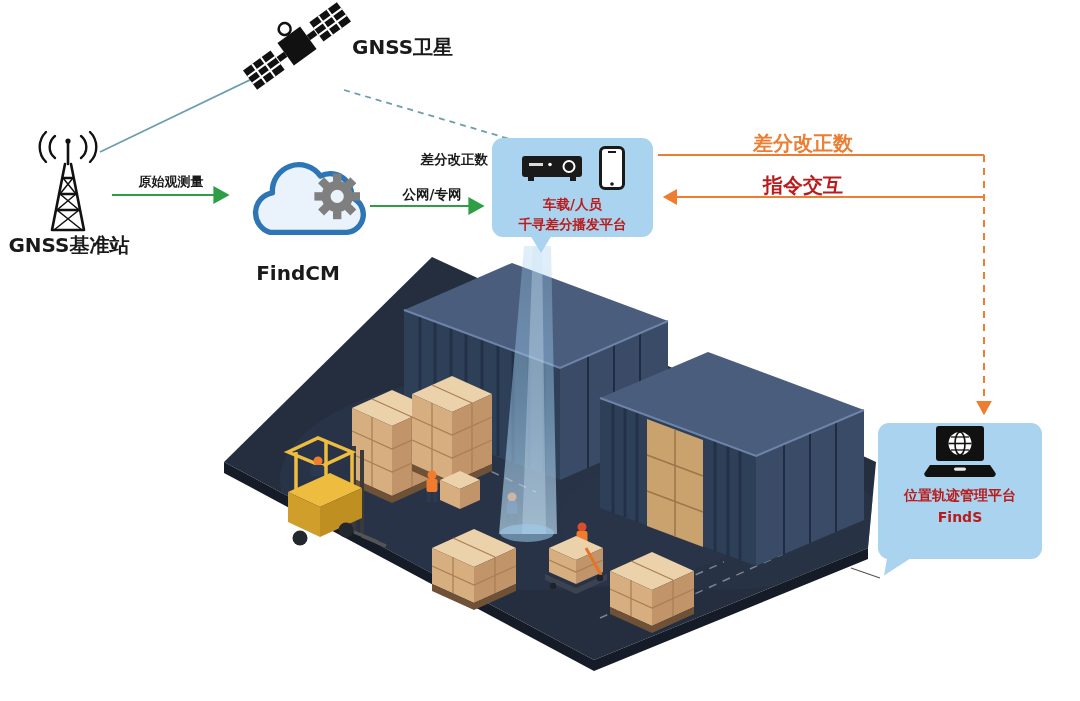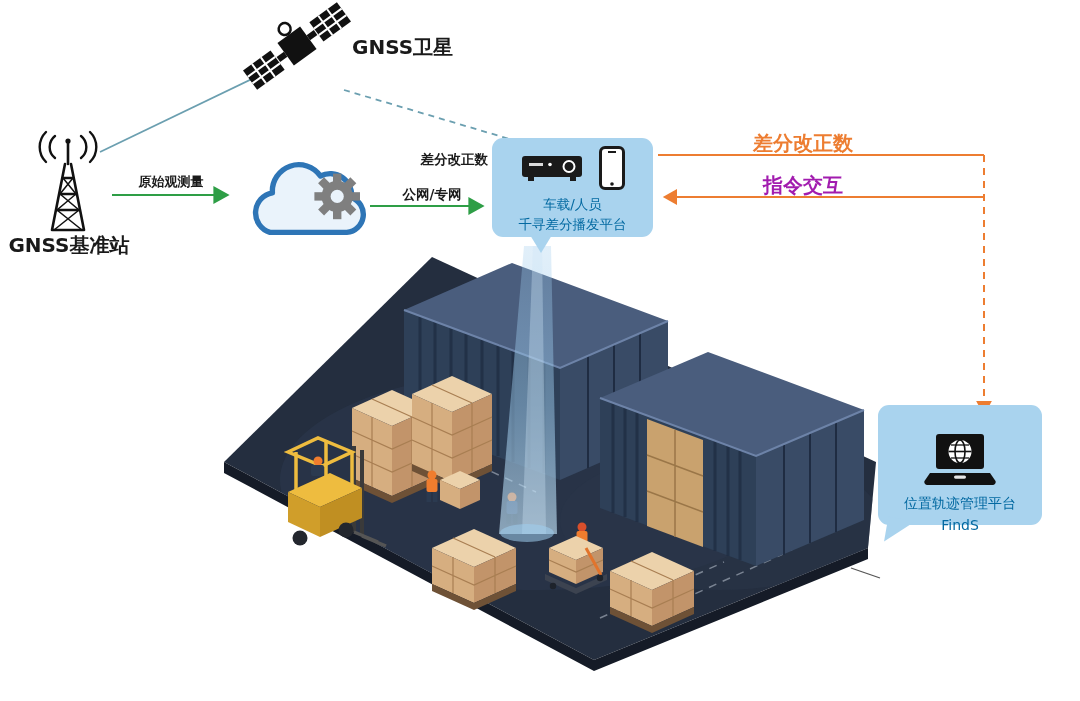--- a/index.html
+++ b/index.html
@@ -9,24 +9,24 @@
   .layer{position:absolute;left:0;top:0}
   .lbl{position:absolute;font-size:20px;font-weight:bold;color:#1a1a1a;white-space:nowrap}
   .satellite-label{left:352px;top:34px}
   .base-label{left:8px;top:232px;width:122px;text-align:center}
   .cloud-name{left:210px;top:240px;width:176px;text-align:center}
   .cloud-product{left:210px;top:261px;width:176px;text-align:center}
   .raw-obs{left:112px;top:173px;width:118px;text-align:center;font-size:13px;font-weight:700}
   .corr1{left:376px;top:151px;width:112px;text-align:right;font-size:13.5px;font-weight:600}
   .corr2{left:376px;top:186px;width:112px;text-align:center;font-size:13.5px;font-weight:600}
   .pos-info{left:728px;top:130px;width:150px;text-align:center;color:#ed7d31}
-  .cmd{left:728px;top:172px;width:150px;text-align:center;color:#a21caf}
-  .panel{position:absolute;background:#a9d3ee;border-radius:11px;display:flex;flex-direction:column;align-items:center;color:#0369a1;font-weight:normal;text-align:center}
+  .cmd{left:728px;top:172px;width:150px;text-align:center;color:#b91c1c}
+  .panel{position:absolute;background:#a9d3ee;border-radius:11px;display:flex;flex-direction:column;align-items:center;color:#b91c1c;font-weight:bold;text-align:center}
   .panel-terminal{left:492px;top:138px;width:161px;height:99px;padding-top:8px}
-  .panel-plat{left:878px;top:405px;width:164px;height:120px;padding-top:27px}
+  .panel-plat{left:878px;top:423px;width:164px;height:136px;padding-top:1px}
   .panel-icons{display:flex;align-items:center;justify-content:center;gap:16px;height:48px}
   .panel-line{font-size:13.5px;line-height:1.5}
   .panel-line-lg{font-size:14px;line-height:1.6}
   .tail{position:absolute;width:0;height:0}
   .tail-terminal{left:38px;bottom:-16px;border-left:11px solid transparent;border-right:11px solid transparent;border-top:18px solid #a9d3ee}
   .tail-plat{left:8px;bottom:-19px;border-top:25px solid #a9d3ee;border-right:27px solid transparent;transform:rotate(10deg)}
 </style>
 </head>
 <body>
 
@@ -214,20 +214,21 @@
       <g>
         <polygon points="524,246 551,246 557,534 499,534" fill="url(#beamGrad)"></polygon>
         <polygon points="533,246 542,246 546,534 522,534" fill="#cfe6f7" opacity="0.35"></polygon>
         <ellipse cx="527" cy="533" rx="27" ry="9" fill="#9fcdee" opacity="0.55"></ellipse>
       </g>
     </g>
   </svg>
 
   <div class="lbl satellite-label">GNSS卫星</div>
   <div class="lbl base-label">GNSS基准站</div>
+  <div class="lbl cloud-product">FindCM</div>
   <div class="lbl raw-obs">原始观测量</div>
   <div class="lbl corr1">差分改正数</div>
   <div class="lbl corr2">公网/专网</div>
   <div class="lbl pos-info">差分改正数</div>
   <div class="lbl cmd">指令交互</div>
 
   <div class="panel panel-terminal">
     <div class="panel-icons">
       <span>
         <svg width="62" height="34" viewBox="0 0 62 34" aria-hidden="true">

